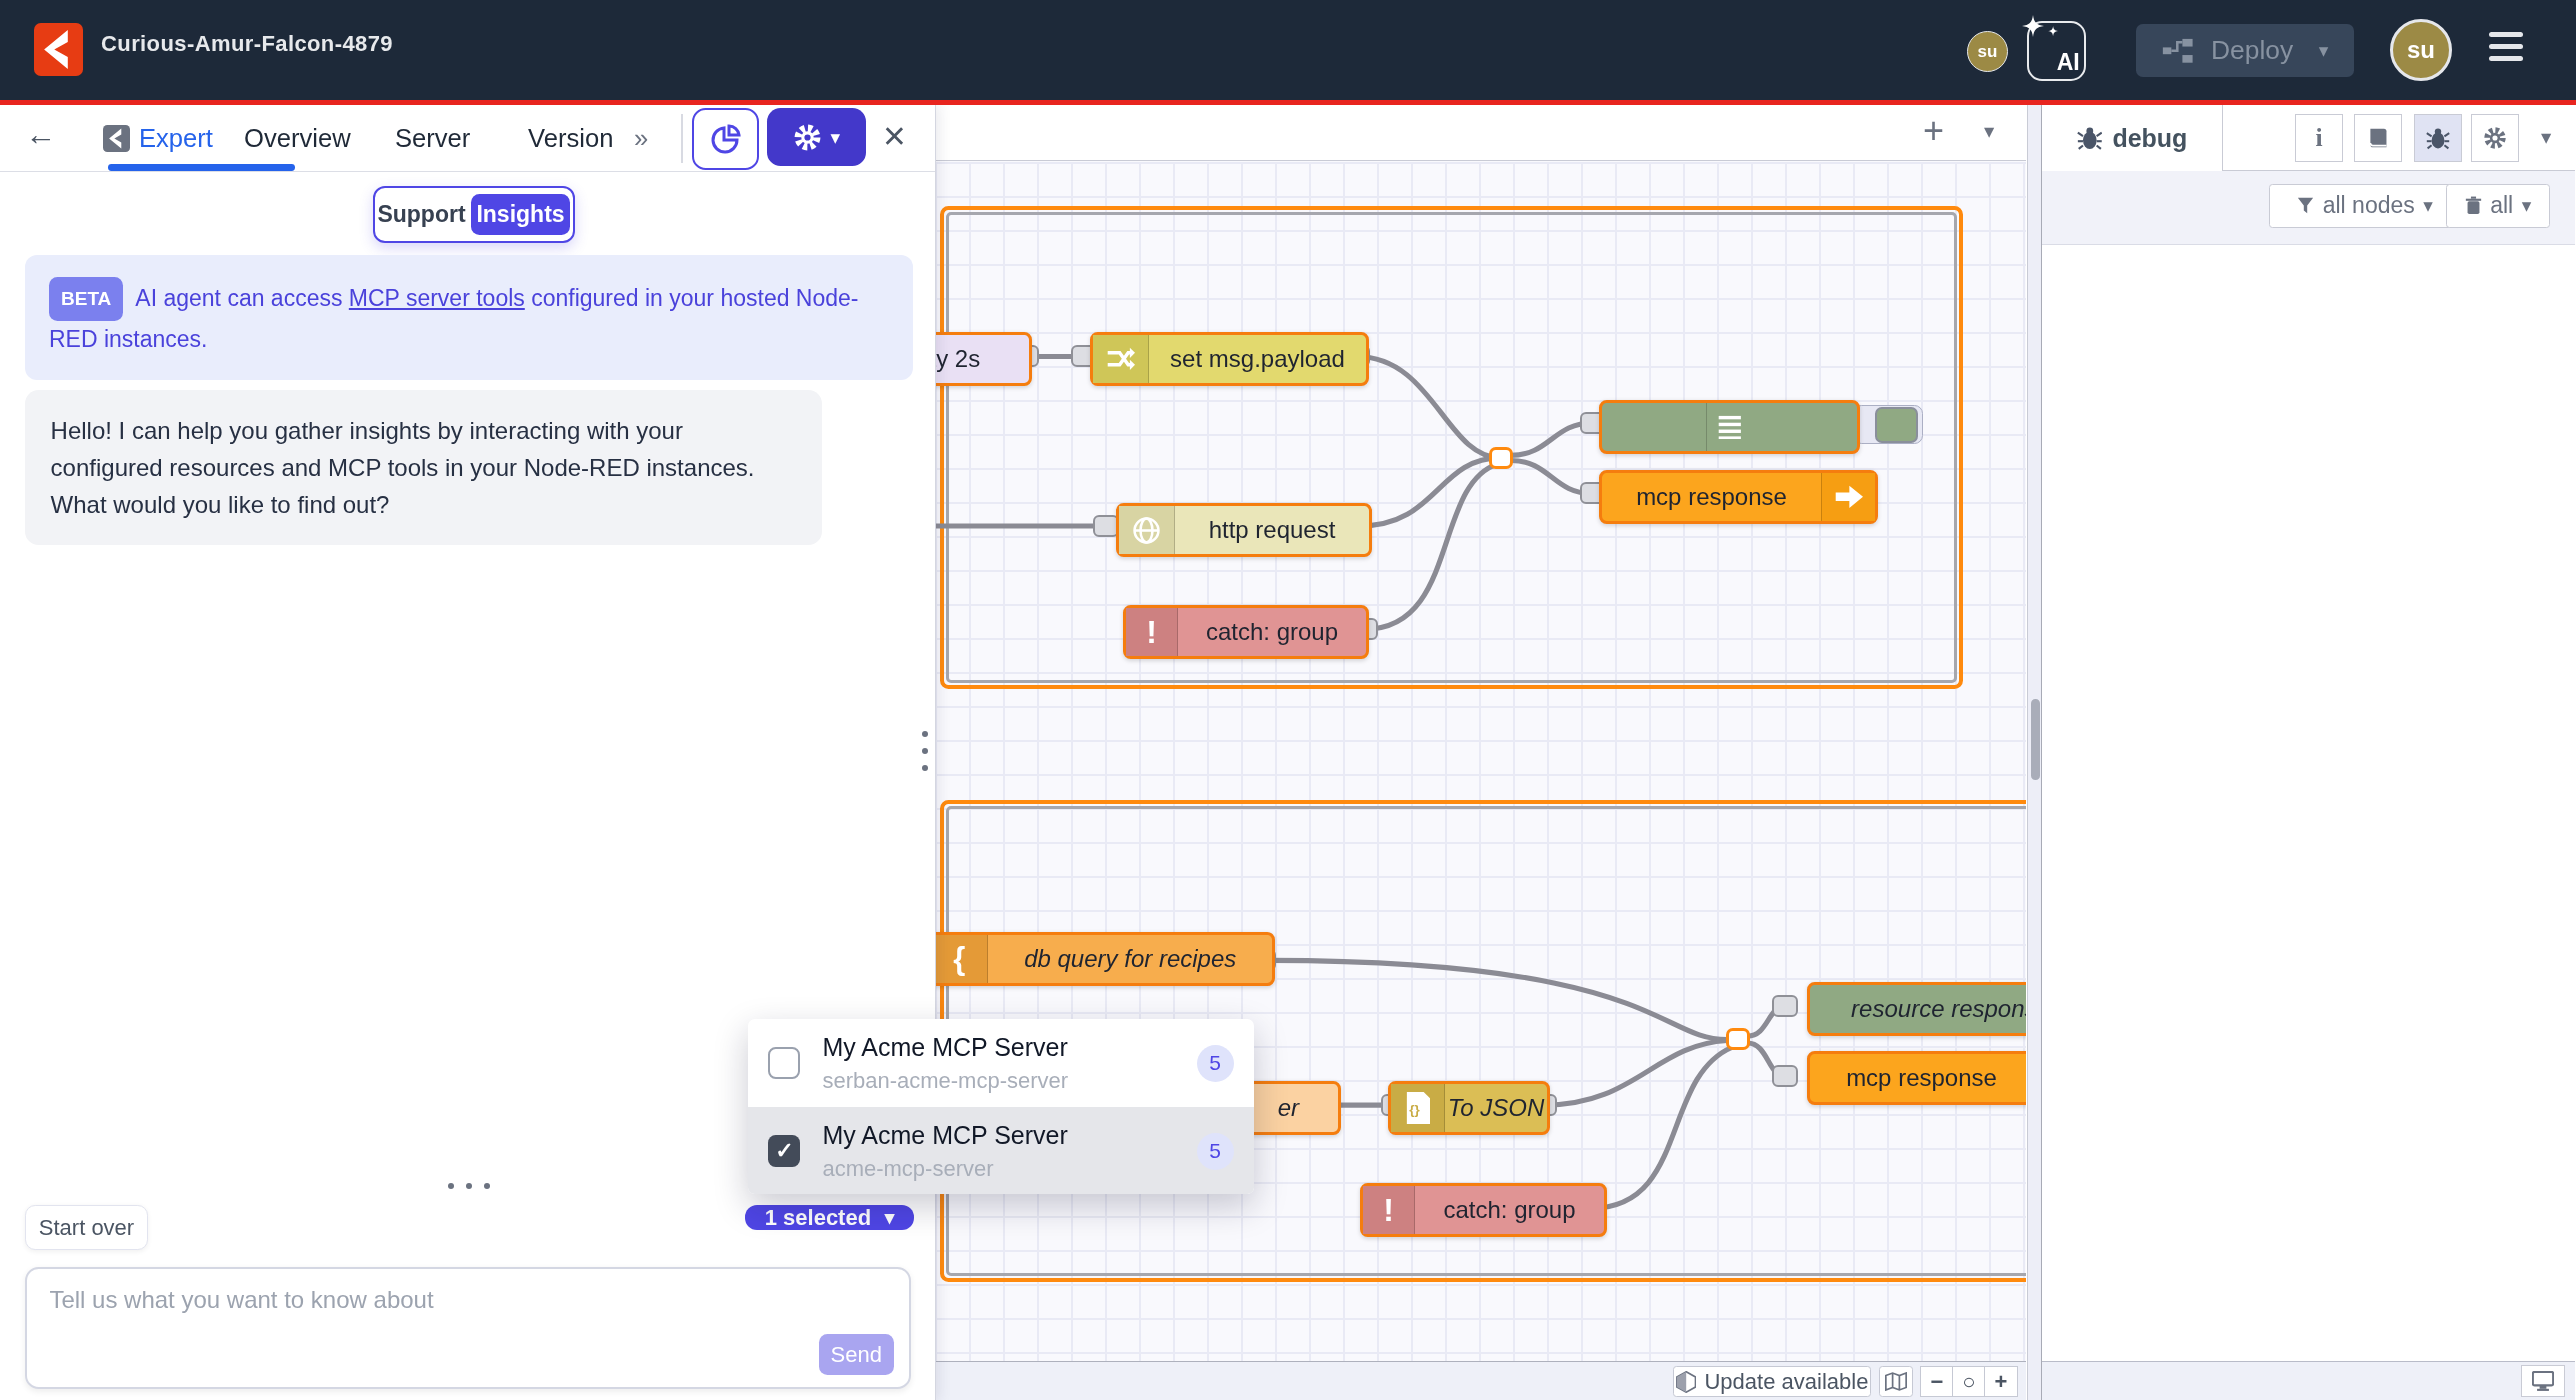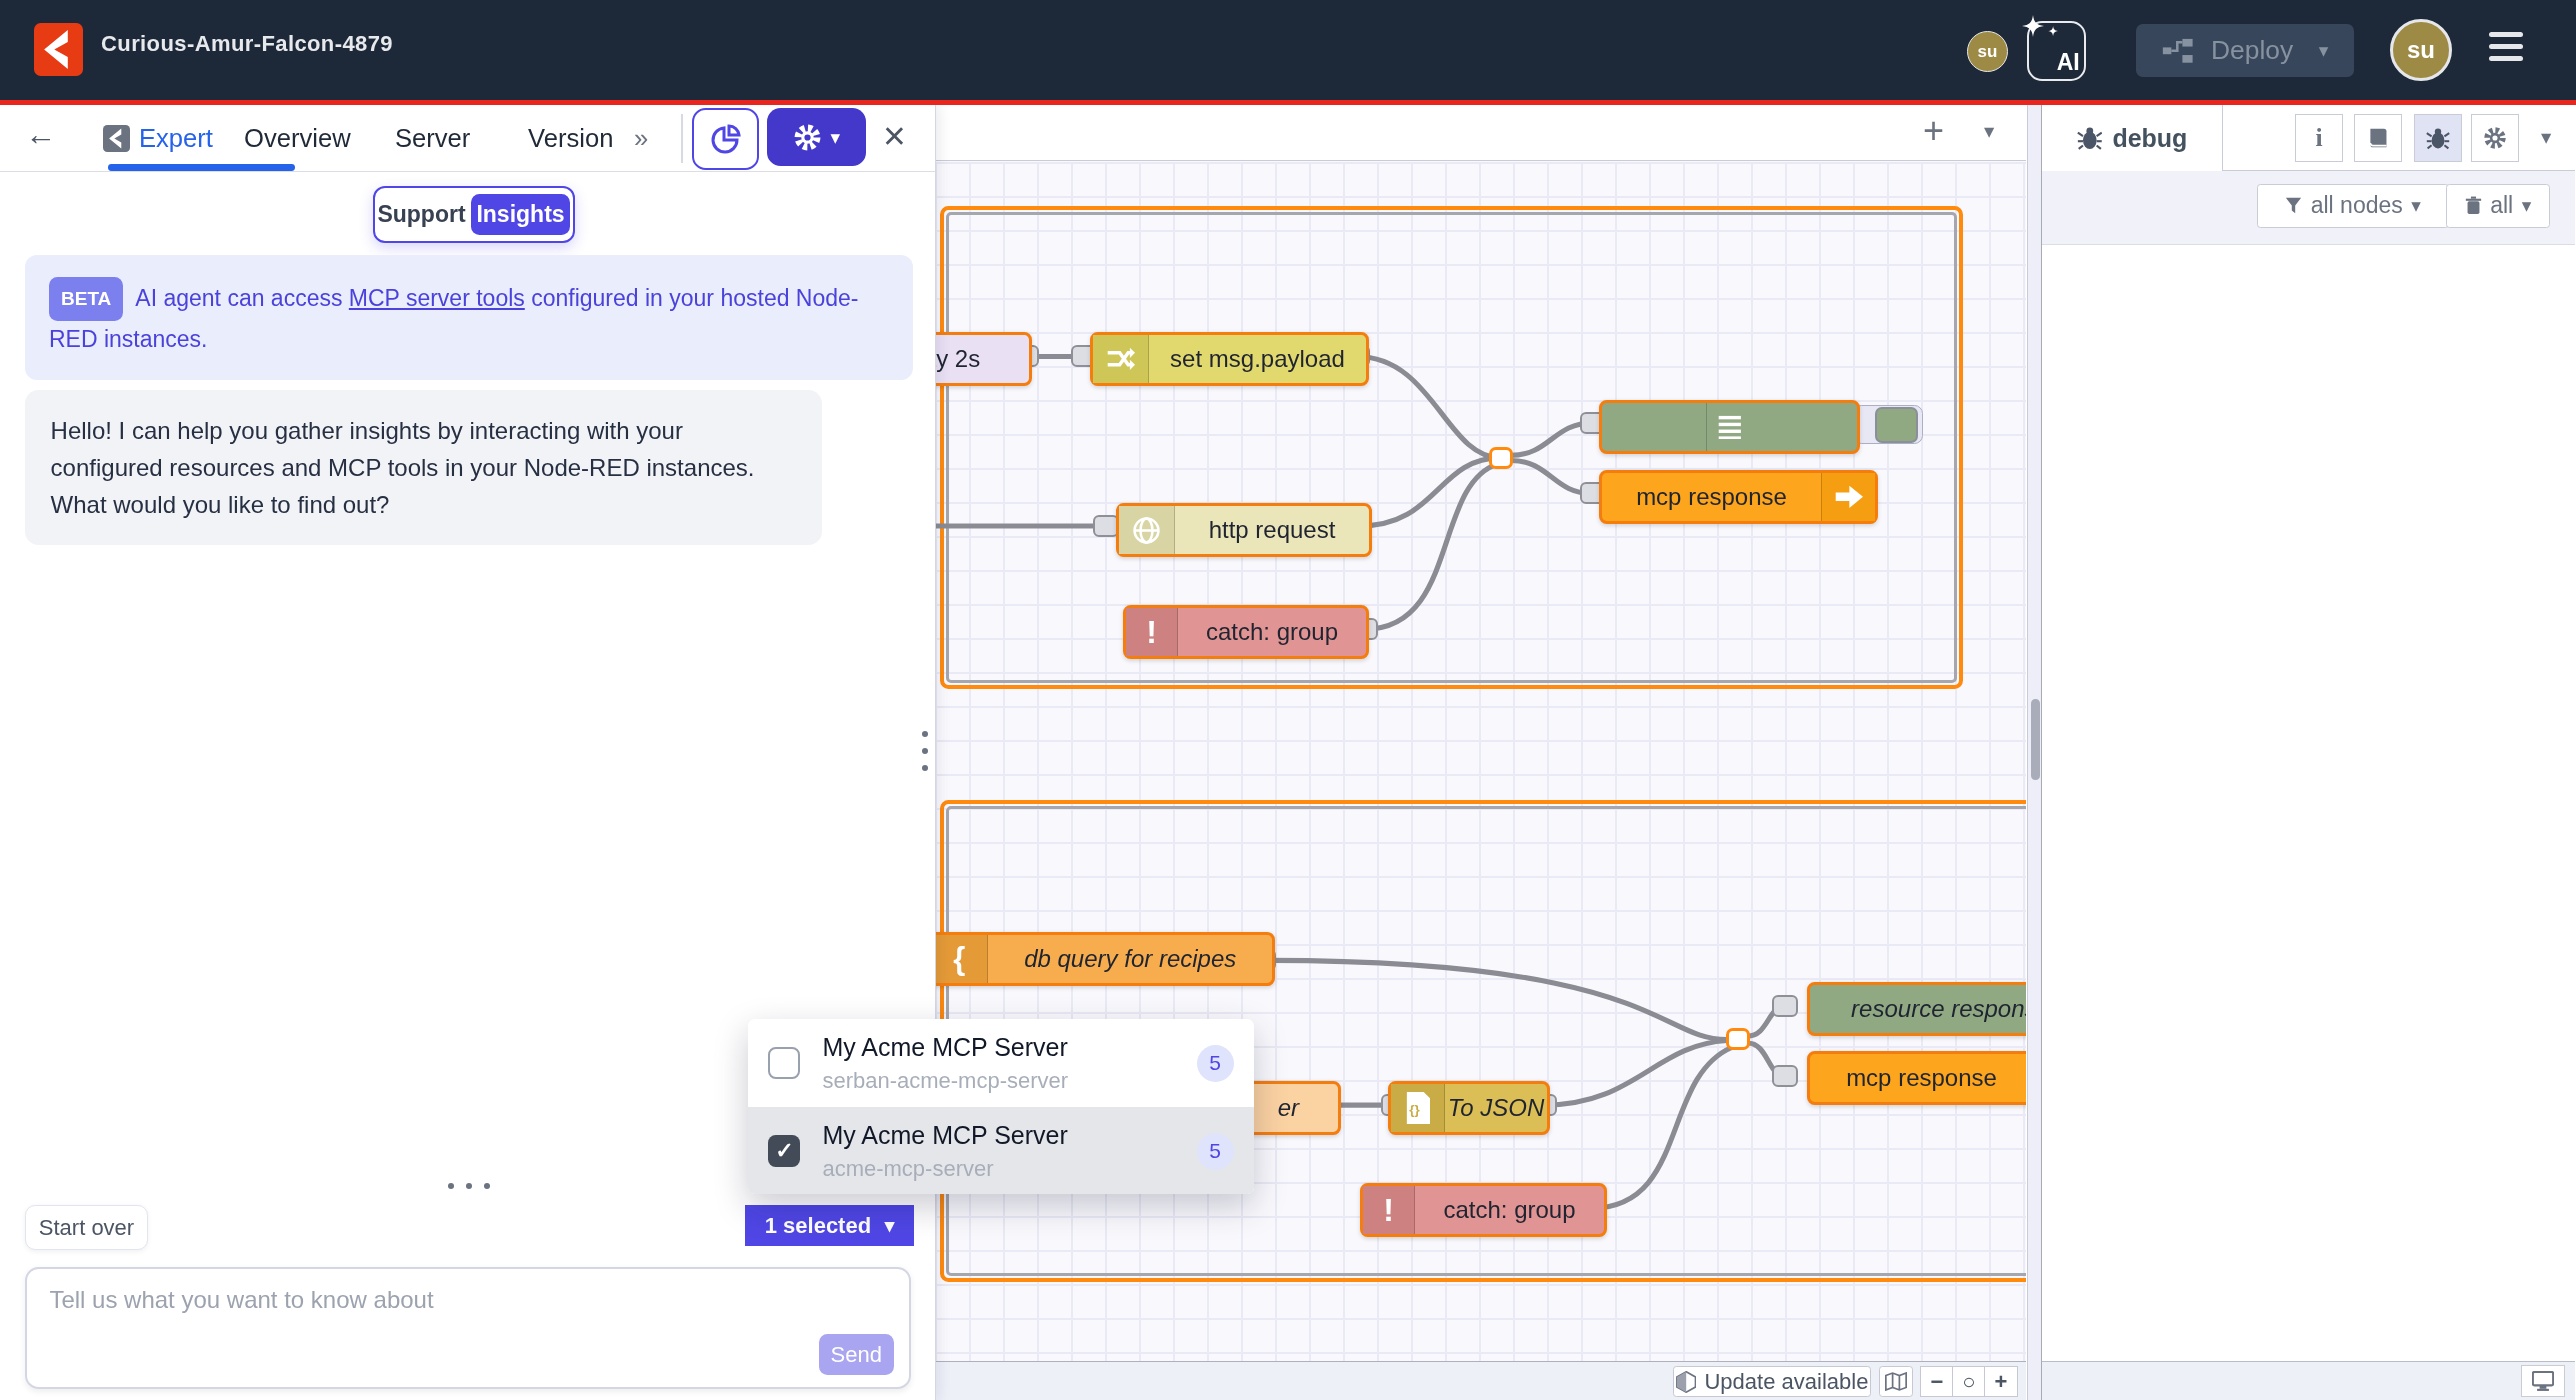--- a/index.html
+++ b/index.html
@@ -38,21 +38,21 @@
   .beta .badge{display:inline-block;background:#7B80EE;color:#fff;font-size:19px;font-weight:700;
     padding:2.6px 12px 4.3px;border-radius:8.5px;margin-right:12px;vertical-align:1.7px;}
   .beta a{color:#4A42DB;text-decoration:underline;}
   .chat{position:absolute;left:25px;top:285px;width:746px;background:#F2F3F6;border-radius:13.6px;
     padding:22px 25.6px;font-size:24px;line-height:37px;color:#273043;}
   .dots-h{position:absolute;left:448px;top:1078px;display:flex;gap:12px;}
   .dots-h div,.dots-v div{width:6px;height:6px;border-radius:50%;background:#6B7280;}
   .dots-v{position:absolute;left:922px;top:626px;display:flex;flex-direction:column;gap:11px;}
   .startover{position:absolute;left:25px;top:1100px;width:121px;height:43px;background:#fff;border:1.7px solid #E2E4EF;border-radius:10.2px;
     display:flex;align-items:center;justify-content:center;font-size:22px;color:#4B5563;box-shadow:0 1.7px 5.1px rgba(0,0,0,.06);}
-  .selbtn{position:absolute;left:745px;top:1100px;width:169px;height:41px;background:#4F46E5;border-radius:0;color:#fff;
+  .selbtn{position:absolute;left:745px;top:1100px;width:169px;height:25px;background:#4F46E5;border-radius:12px;color:#fff;
     display:flex;align-items:center;justify-content:center;gap:13.6px;font-size:22px;font-weight:700;}
   .inputbox{position:absolute;left:25px;top:1162px;width:886px;height:122px;background:#fff;border:2.6px solid #D4D7E3;border-radius:13.6px;
     box-shadow:0 2.6px 6.8px rgba(0,0,0,.07);box-sizing:border-box;}
   .inputbox textarea{position:absolute;left:20.4px;top:15.3px;width:724px;height:85px;border:none;outline:none;resize:none;
     font-family:"Liberation Sans",sans-serif;font-size:24px;color:#374151;background:transparent;}
   .inputbox textarea::placeholder{color:#9CA3AF;}
   .sendbtn{position:absolute;right:15.3px;bottom:12px;width:75px;height:41px;background:#A9A5F0;border-radius:8.5px;color:#fff;
     display:flex;align-items:center;justify-content:center;font-size:22px;}
   
   #dropdown{position:absolute;left:748px;top:1019px;width:506px;height:175px;background:#fff;border-radius:6.8px;z-index:60;
@@ -377,21 +377,21 @@
       <svg width="24" height="24" viewBox="0 0 28 28">
         <circle cx="14" cy="14" r="9" fill="none" stroke="#6B7280" stroke-width="7" stroke-dasharray="4 3.1"></circle>
         <circle cx="14" cy="14" r="4.5" fill="none" stroke="#6B7280" stroke-width="3"></circle>
         </svg>
       </div>
     <div class="abs" style="left:499px;top:20.4px;font-size:20.4px;color:#6B7280;">
       <span>▾</span></div>
   </div>
 
   <div class="dfilter">
-    <div class="pillbtn" style="left:215px;width:192px;text-align:right;">
+    <div class="pillbtn" style="left:227px;width:192px;text-align:right;">
       <svg width="17" height="17" viewBox="0 0 20 20">
         <path d="M1,1 H19 L12,10 V19 L8,16 V10 Z" fill="#6B7280"></path>
         </svg>
       <span>all nodes</span>
       <span class="caret">▾</span>
     </div>
     <div class="pillbtn" style="left:404px;width:104px;">
       <svg width="17" height="19" viewBox="0 0 20 22">
         <rect x="3" y="6" width="14" height="15" rx="2" fill="#6B7280"></rect>
           <rect x="1" y="3" width="18" height="2.5" fill="#6B7280"></rect>

